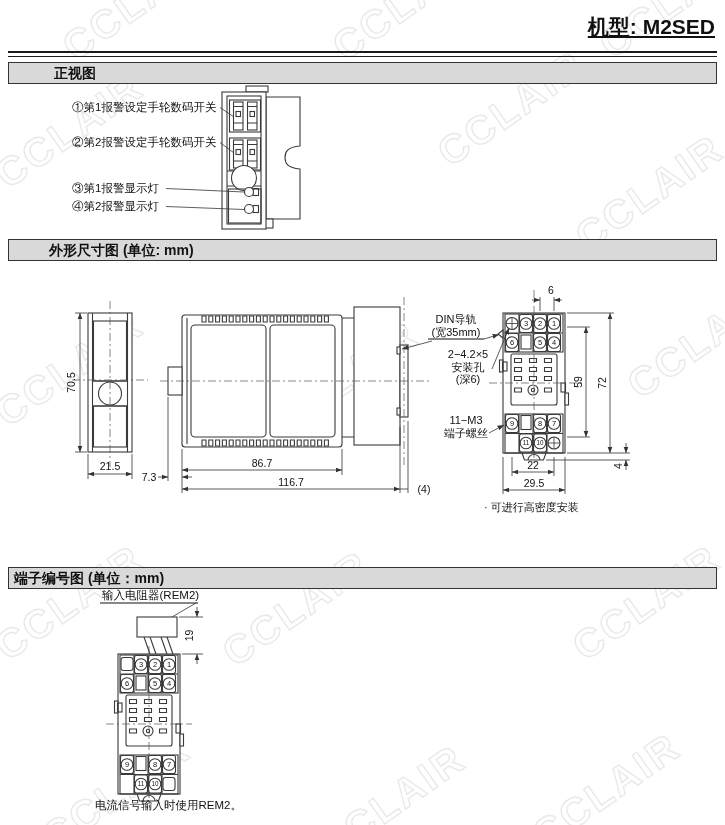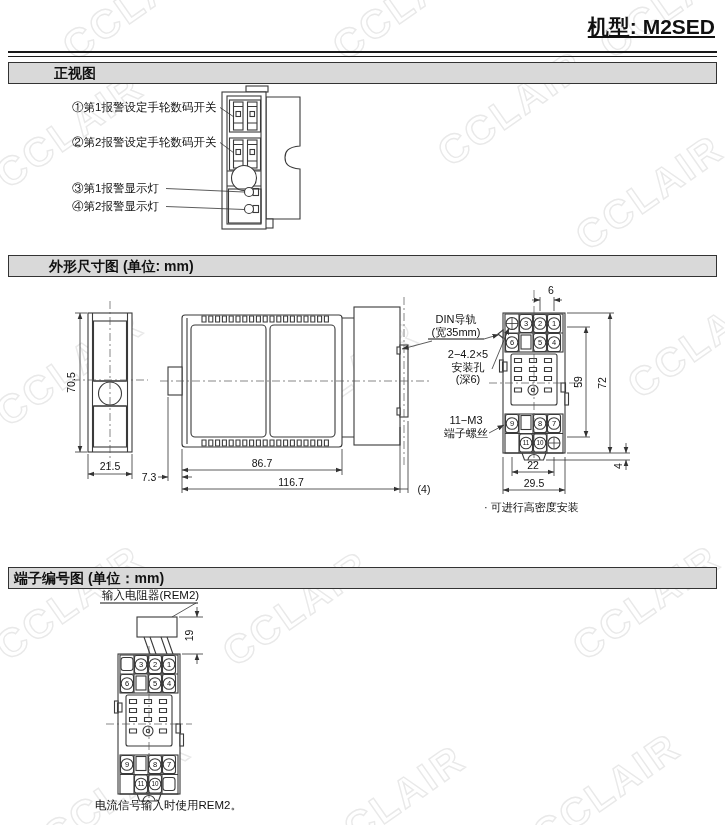--- a/index.html
+++ b/index.html
@@ -51,21 +51,21 @@
       <text class="wm" transform="translate(545,850) rotate(-35)">CCLAIR</text>
     </g>
   </svg>
 
   <div class="title">机型: M2SED</div>
   <div class="rule"></div>
 
   <div class="section-bar" style="top:62px;padding-left:45px;">
     <span>正视图</span>
   </div>
-  <div class="section-bar" style="top:255px;padding-left:40px;">
+  <div class="section-bar" style="top:239px;padding-left:40px;">
     <span>外形尺寸图 (单位: mm)</span>
   </div>
   <div class="section-bar" style="top:551px;margin-top:16px;">
     <span>端子编号图 (单位：mm)</span>
   </div>
 
   <svg class="diagram" style="top:85px;" width="725" height="170" viewBox="0 0 725 170">
     <g>
 
       <path class="fw" d="M266,12 H300 V61 C287,62 285,67 285,72.5 C285,78 287,83 300,84 V134 H266 Z"></path>

